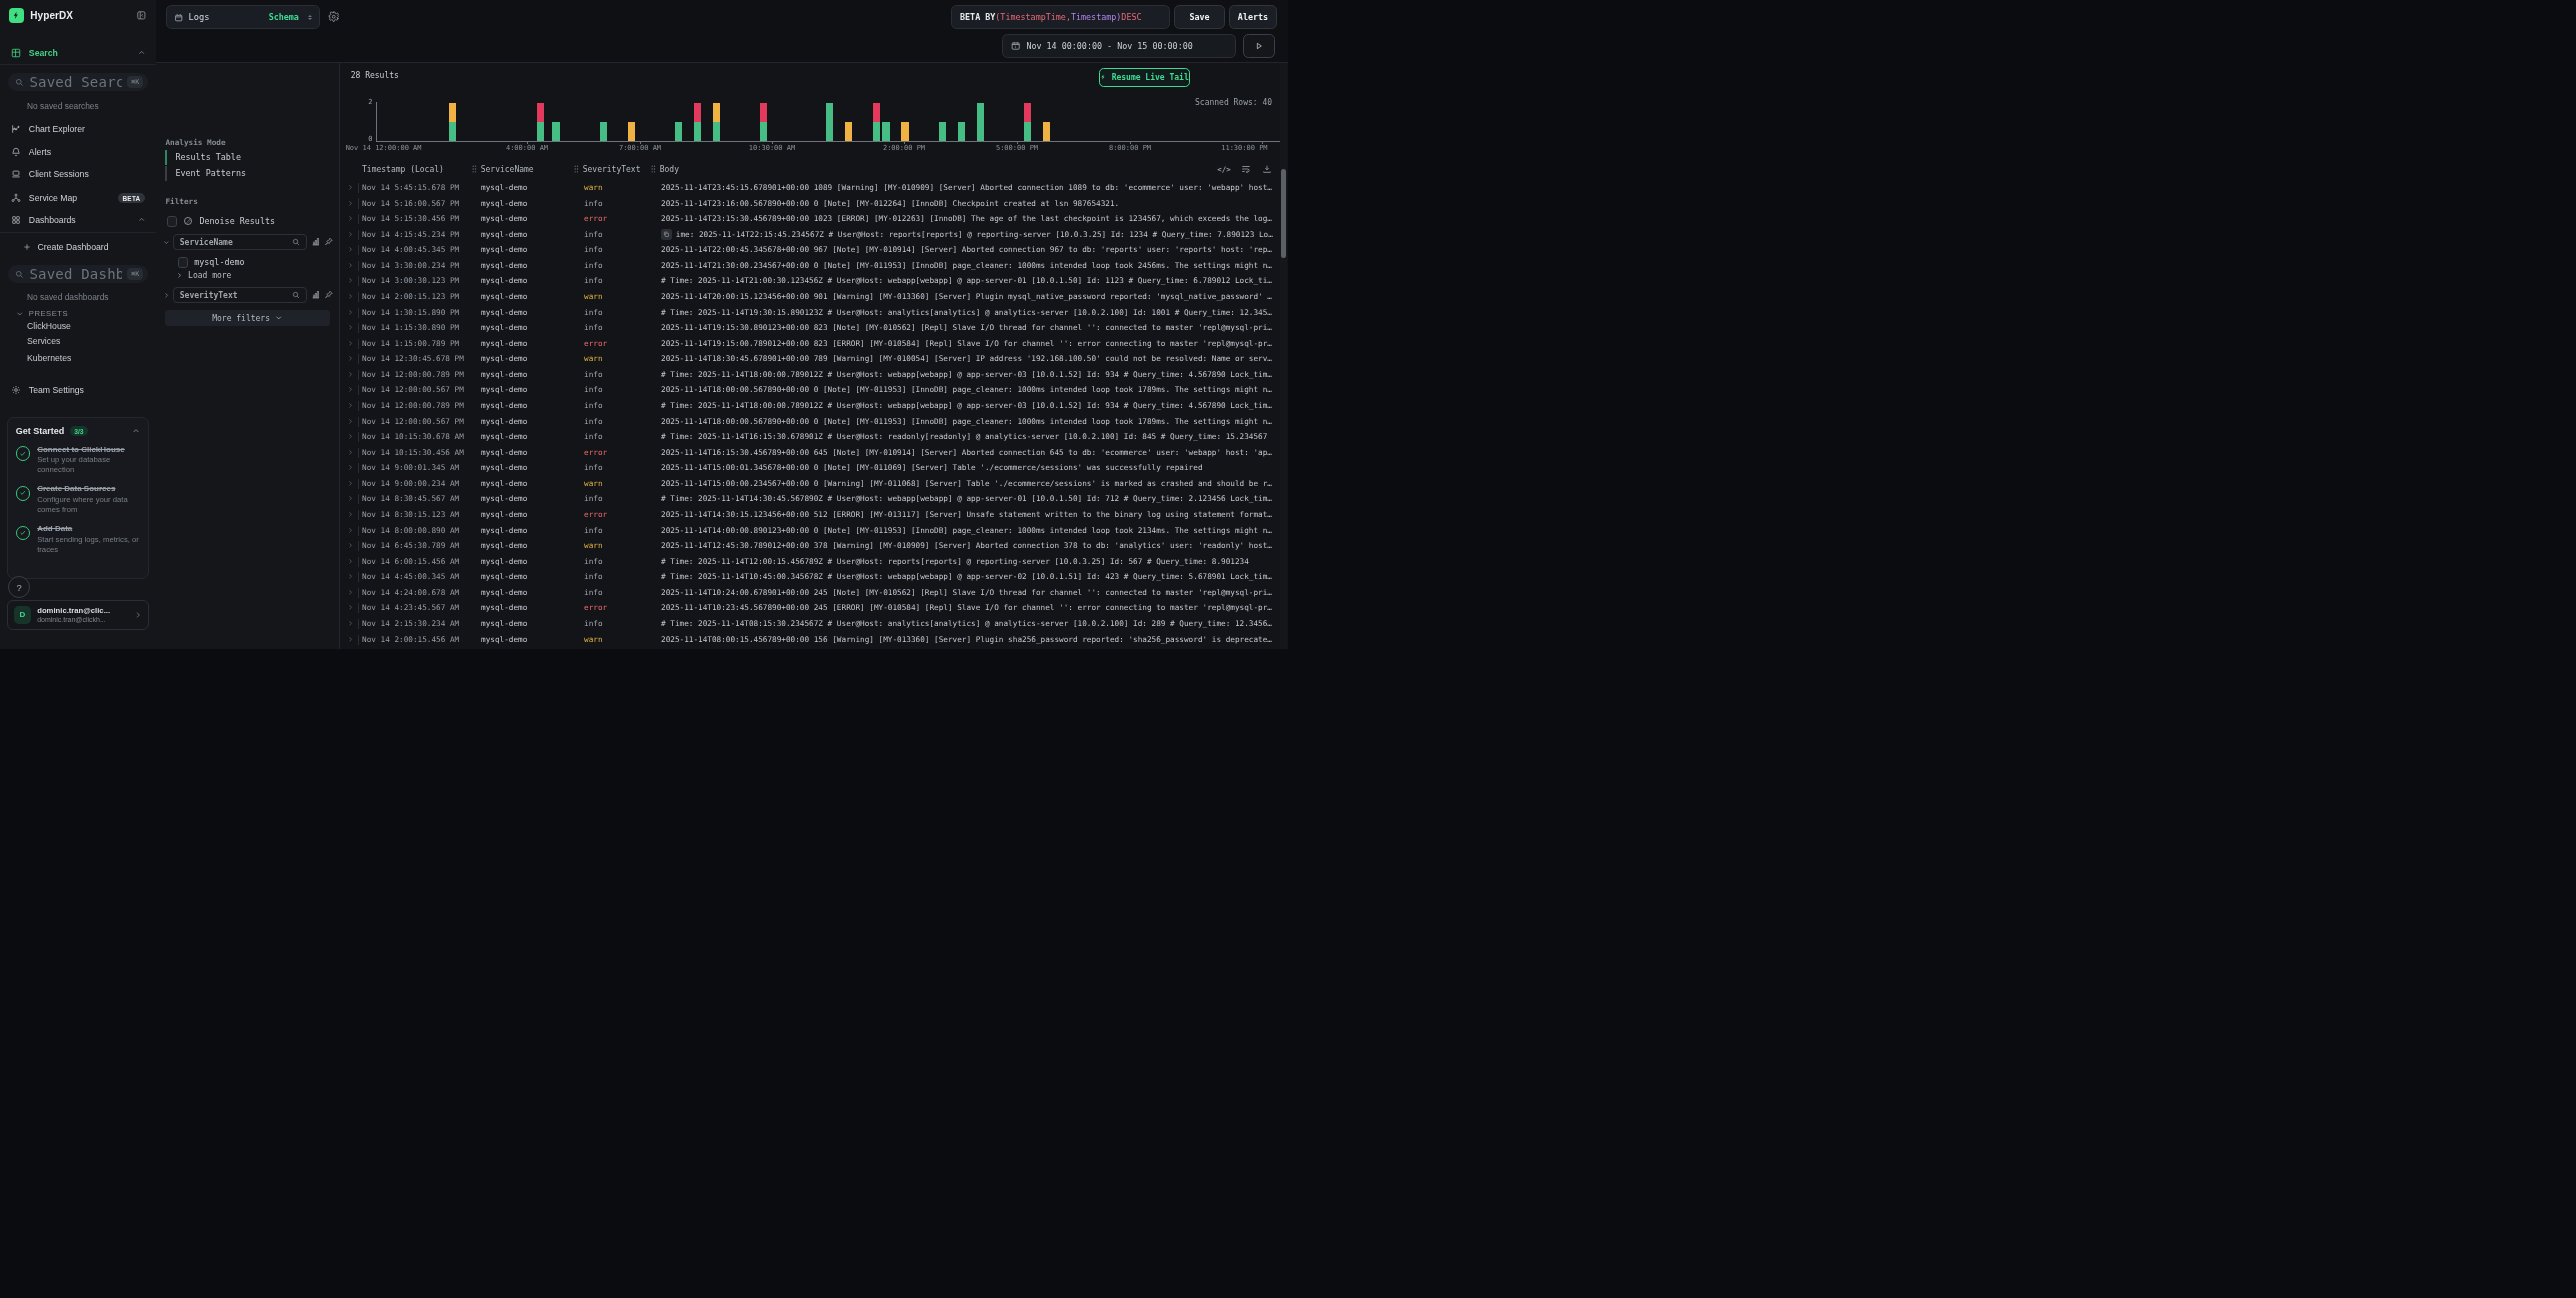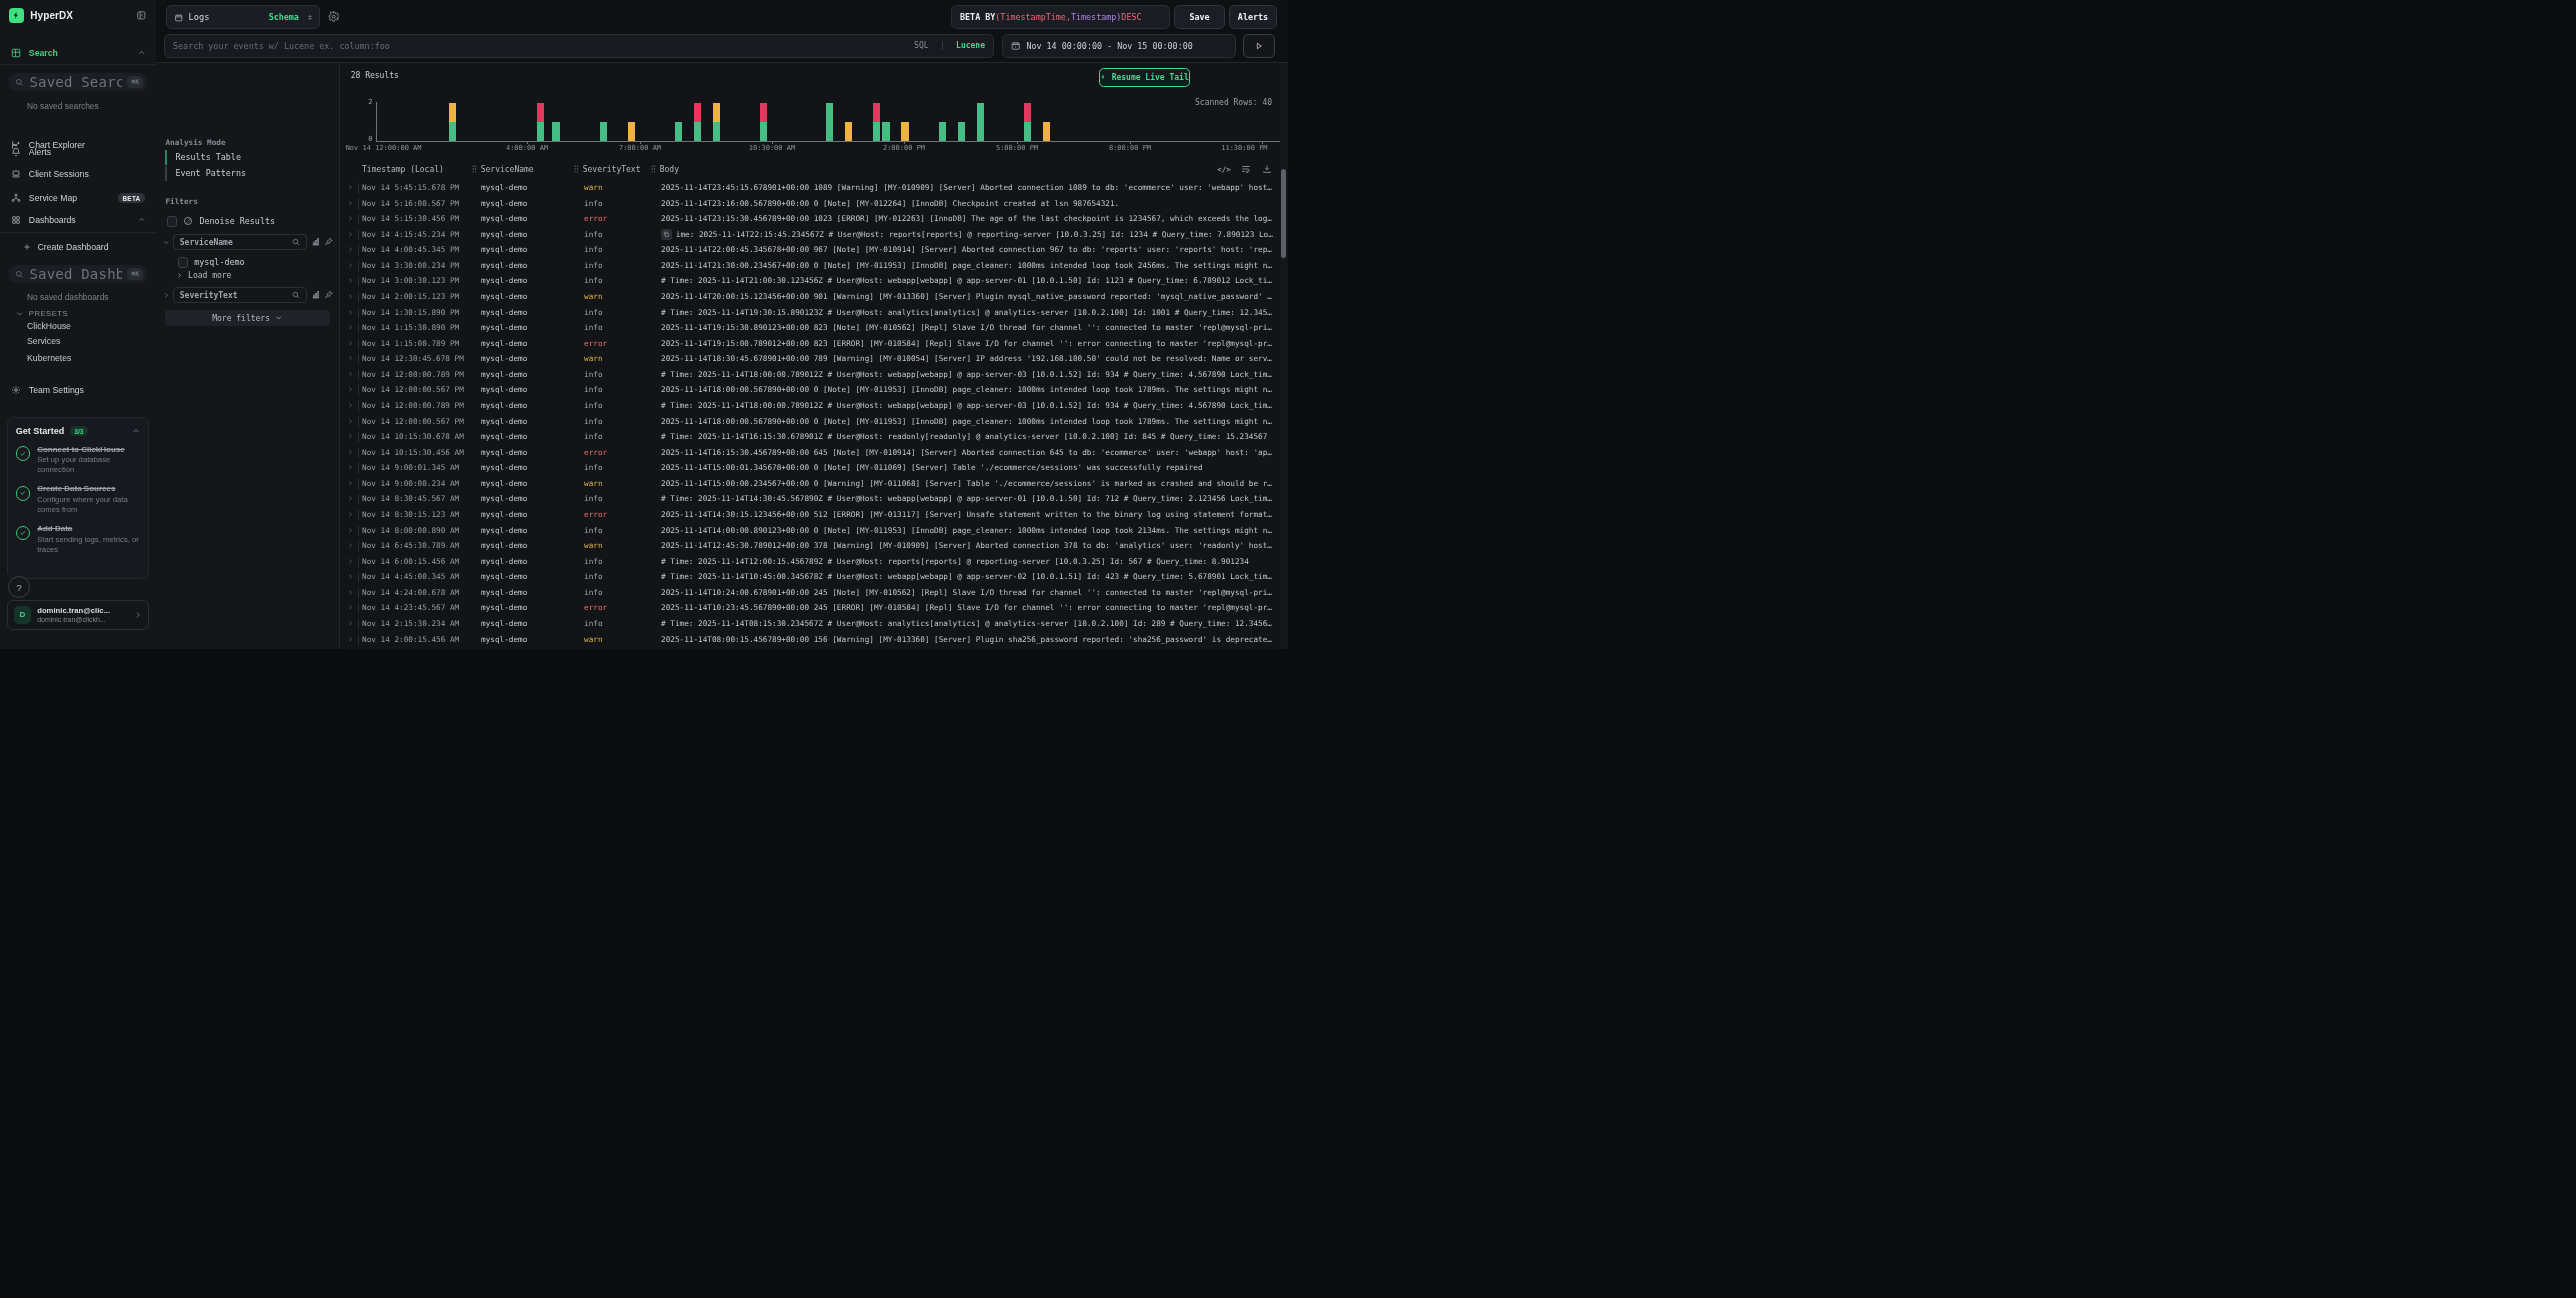--- a/index.html
+++ b/index.html
@@ -163,21 +163,21 @@
             <circle cx="10.5" cy="10.5" r="6.5"></circle>
             <line x1="15.5" y1="15.5" x2="21" y2="21"></line>
           </svg>
         </span>
       <span class="ph">Saved Searches</span>
       <span class="kbd">⌘K</span>
     </div>
     <div class="muted-line sans" style="top:101px">No saved searches</div>
 
     <div id="sb-nav">
-        <div class="nav-item sans" style="top: 136px;">
+        <div class="nav-item sans" style="top: 120px;">
           <span class="nv-ic">
             <svg width="10" height="10" viewBox="0 0 24 24" fill="none" stroke="currentColor" stroke-width="2">
               <path d="M4 3v18"></path>
               <path d="M4 15l4-4 4 2 6-6"></path>
               <circle cx="8" cy="11" r="1.4" fill="currentColor"></circle>
               <circle cx="12" cy="13" r="1.4" fill="currentColor"></circle>
               <circle cx="18" cy="7" r="1.4" fill="currentColor"></circle>
             </svg>
           </span>
           <span>Chart Explorer</span>
@@ -372,26 +372,20 @@
       <span class="tok-r"> DESC</span>
     </div>
 
     <div class="btn" id="save-btn">
         <span>Save</span>
       </div>
     <div class="btn" id="alerts-btn">
         <span>Alerts</span>
       </div>
 
-    <div class="tb-box" id="search-box">
-      <span id="search-ph">Search your events w/ Lucene ex. column:foo</span>
-      <span id="lang-sql">SQL</span>
-      <span id="lang-sep">|</span>
-      <span id="lang-lucene">Lucene</span>
-    </div>
 
     <div class="tb-box" id="date-box">
       <span style="color:#aab0b7">
           <svg width="9.4" height="9.4" viewBox="0 0 24 24" fill="none" stroke="currentColor" stroke-width="2" style="font-size:12.5px">
             <rect x="3" y="5" width="18" height="16" rx="2"></rect>
             <path d="M3 9h18M8 3v4M16 3v4"></path>
             <text x="9" y="18" font-size="8" fill="currentColor" stroke="none">1</text>
           </svg>
         </span>
       <span>Nov 14 00:00:00 - Nov 15 00:00:00</span>

